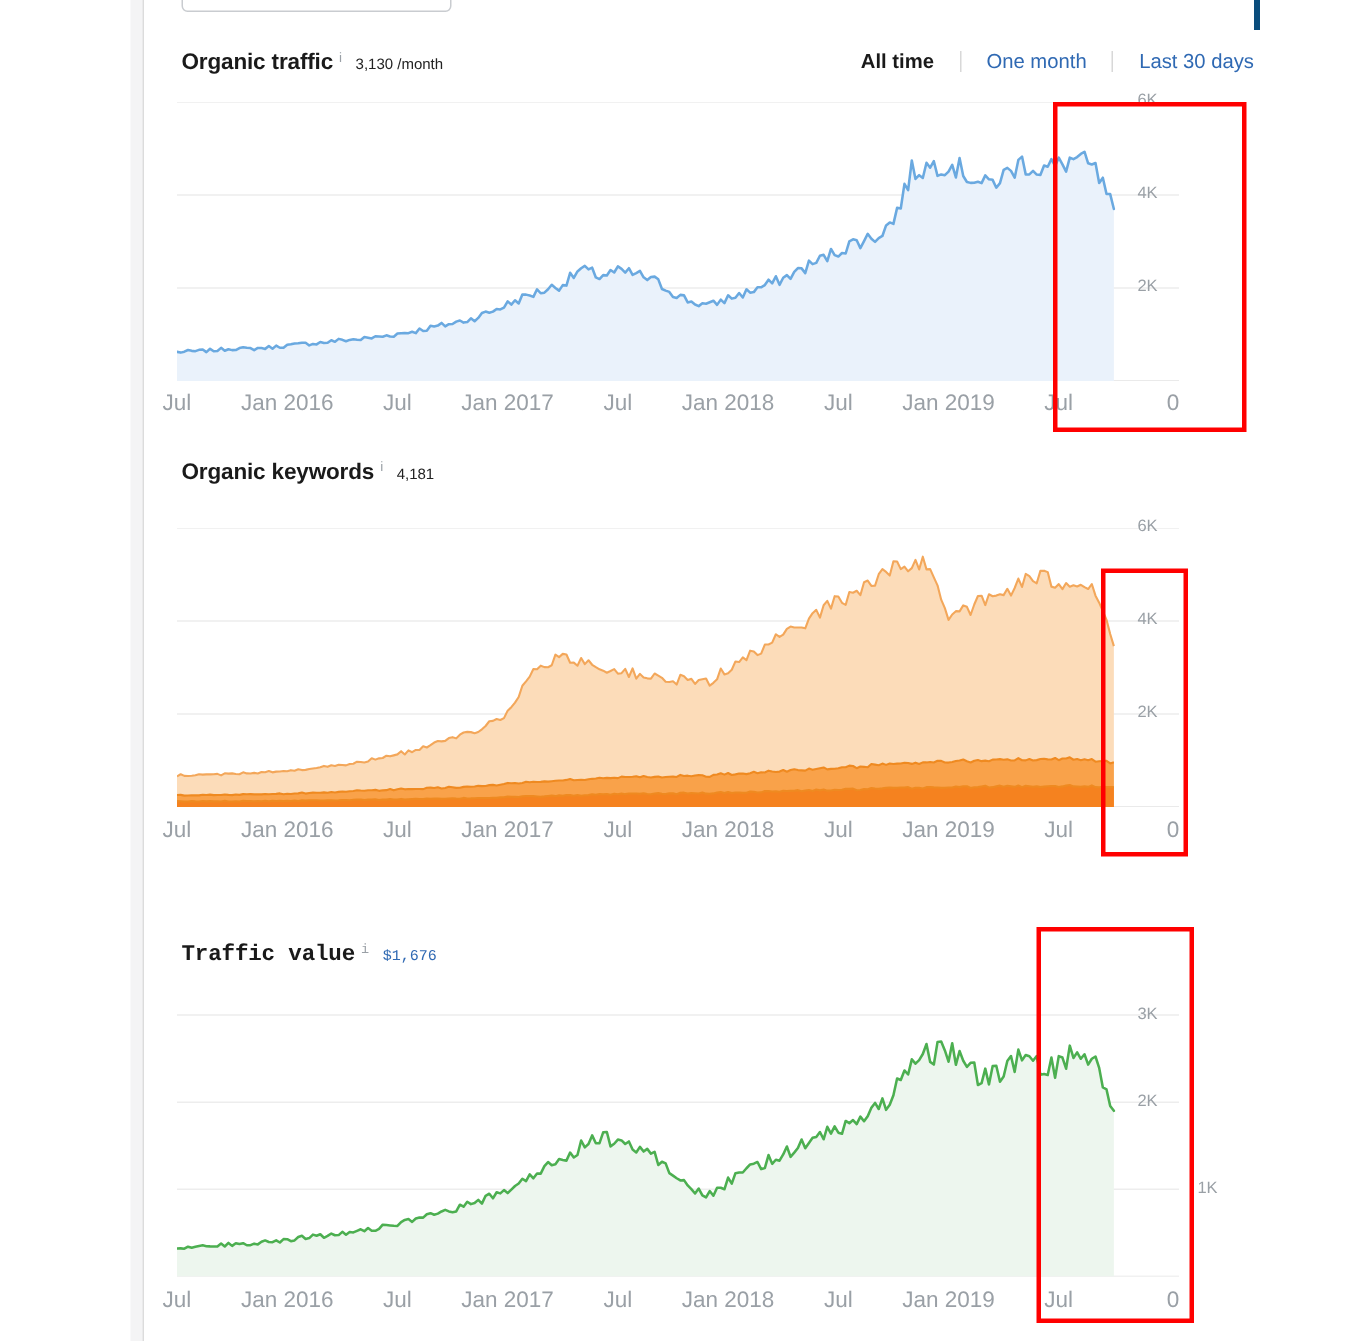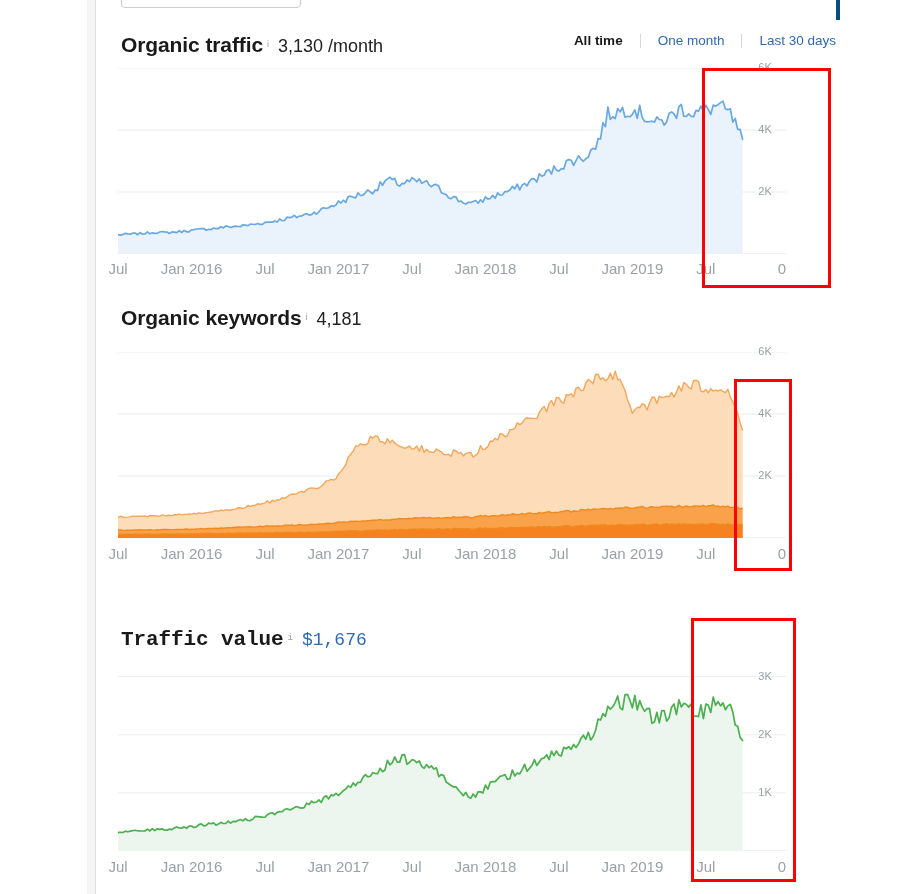--- a/index.html
+++ b/index.html
@@ -47,29 +47,29 @@
     background: #ffffff;
   }
 
   
   .metric-head {
     position: absolute;
     display: flex; align-items: baseline;
     white-space: nowrap;
   }
   .metric-title {
-    font-size: 21px; font-weight: bold; color: #1a1a1a;
+    font-size: 15px; font-weight: bold; color: #1a1a1a;
     letter-spacing: -0.1px;
   }
   .info-i {
     font-size: 9px; color: #9aa0a6; margin-left: 4px;
     position: relative; top: -5px; font-style: normal;
   }
   .metric-value {
-    font-size: 18px; color: #222; margin-left: 9px; font-weight: normal;
+    font-size: 10px; color: #222; margin-left: 9px; font-weight: normal;
   }
   .metric-value.blue { color: #2f69b3; }
 
   .range-tabs {
     position: absolute; right: 64px; top: 33px;
     display: flex; align-items: center; gap: 4px;
     font-size: 13.5px;
   }
   .range-tab { padding: 0 13px; color: #2f69b3; cursor: pointer; }
   .range-tab.active { color: #1a1a1a; font-weight: bold; }
@@ -244,19 +244,19 @@
       <span class="xtick" style="left: 147px;">Jul</span>
       <span class="xtick" style="left: 220.4px;">Jan 2017</span>
       <span class="xtick" style="left: 293.9px;">Jul</span>
       <span class="xtick" style="left: 367.4px;">Jan 2018</span>
       <span class="xtick" style="left: 440.9px;">Jul</span>
       <span class="xtick" style="left: 514.4px;">Jan 2019</span>
       <span class="xtick" style="left: 587.8px;">Jul</span>
       <span class="xtick" style="left: 664px;">0</span>
     </div>
   <div id="yaxis-value">
-      <span class="ytick" style="position: absolute; left: 750px; top: 785.875px; width: 30px;">1K</span>
+      <span class="ytick" style="position: absolute; left: 790px; top: 785.875px; width: 30px;">1K</span>
       <span class="ytick" style="position: absolute; left: 750px; top: 727.75px; width: 30px;">2K</span>
       <span class="ytick" style="position: absolute; left: 750px; top: 669.625px; width: 30px;">3K</span>
     </div>
   <div class="redbox" style="left:691px; top:618px; width:105px; height:264px;"></div>
 
 </div>
 
 </body></html>

